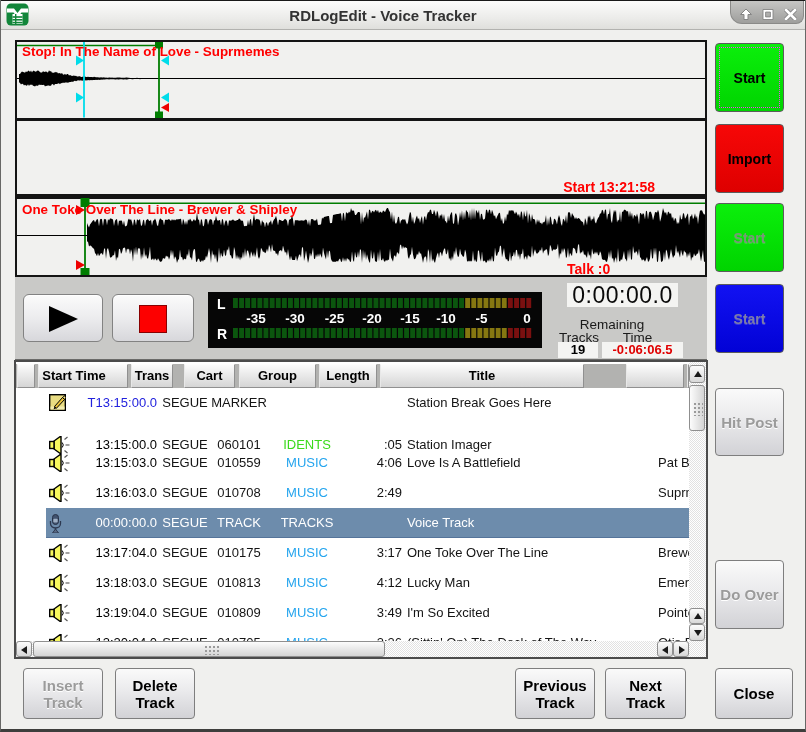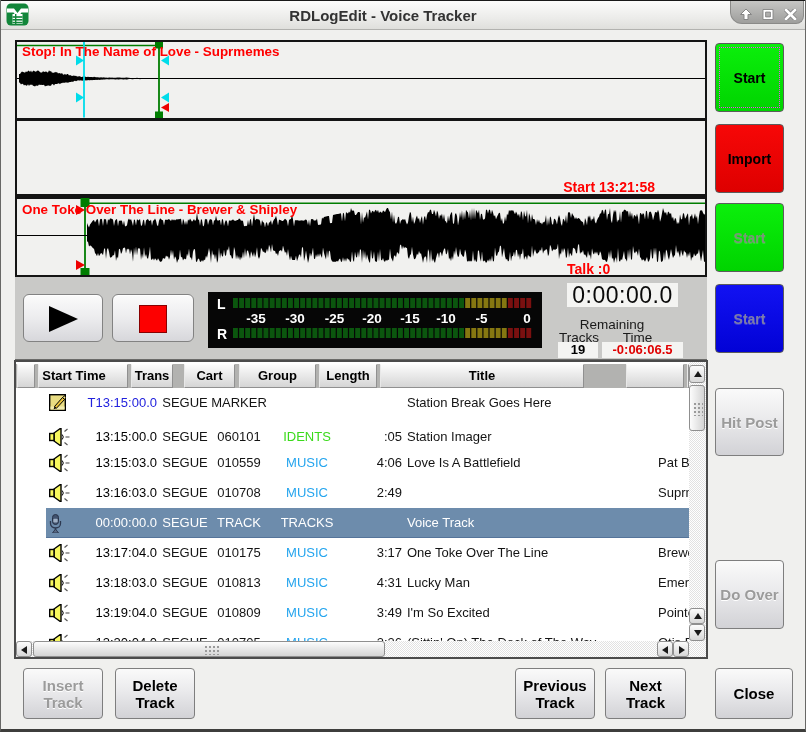--- a/index.html
+++ b/index.html
@@ -259,21 +259,21 @@
             <rect x="1.5" y="12.5" width="14" height="3" fill="#f2ecae"></rect>
             <polygon points="5.5,12.5 13.5,3.5 15.5,5.5 7.5,14.2" fill="#e8c23c" stroke="#000" stroke-width="1"></polygon>
             <polygon points="13.5,3.5 15.8,1.8 17,3.2 15.5,5.5" fill="#f6e27a" stroke="#000" stroke-width="1"></polygon>
             <polygon points="5.5,12.5 7.5,14.2 4.6,15.3" fill="#000"></polygon>
           </svg></span>
 <span class="ct" style="color:#2222dd">T13:15:00.0</span>
 <span class="ctr" style="color:#141414">SEGUE</span>
 <span class="cca" style="color:#141414">MARKER</span>
 <span class="cti" style="color:#141414">Station Break Goes Here</span>
 </div>
-<div class="row" style="top:34px">
+<div class="row" style="top:42px">
 <span class="cic"><svg width="22" height="18" viewBox="0 0 22 18">
             <polygon points="12,0 12,18 5,13 5,5" fill="#f8f85e" stroke="#000" stroke-width="1.4"></polygon>
             <rect x="0.7" y="5.5" width="4.3" height="7" fill="#f8f85e" stroke="#000" stroke-width="1.4"></rect>
             <path d="M13.2,6.5 Q15.4,9 13.2,11.5" fill="none" stroke="#000" stroke-width="1"></path>
             <line x1="15.5" y1="3.5" x2="18.5" y2="1" stroke="#555" stroke-width="1.1"></line>
             <line x1="16.5" y1="9" x2="20.5" y2="9" stroke="#555" stroke-width="1.1"></line>
             <line x1="15.5" y1="14.5" x2="18.5" y2="17" stroke="#555" stroke-width="1.1"></line>
           </svg></span>
 <span class="ct" style="color:#000">13:15:00.0</span>
 <span class="ctr" style="color:#141414">SEGUE</span>
@@ -352,21 +352,21 @@
             <rect x="0.7" y="5.5" width="4.3" height="7" fill="#f8f85e" stroke="#000" stroke-width="1.4"></rect>
             <path d="M13.2,6.5 Q15.4,9 13.2,11.5" fill="none" stroke="#000" stroke-width="1"></path>
             <line x1="15.5" y1="3.5" x2="18.5" y2="1" stroke="#555" stroke-width="1.1"></line>
             <line x1="16.5" y1="9" x2="20.5" y2="9" stroke="#555" stroke-width="1.1"></line>
             <line x1="15.5" y1="14.5" x2="18.5" y2="17" stroke="#555" stroke-width="1.1"></line>
           </svg></span>
 <span class="ct" style="color:#000">13:18:03.0</span>
 <span class="ctr" style="color:#141414">SEGUE</span>
 <span class="cca" style="color:#141414">010813</span>
 <span class="cg" style="color:#25a5ee">MUSIC</span>
-<span class="cl" style="color:#141414">4:31</span>
+<span class="cl" style="color:#141414">4:12</span>
 <span class="cti" style="color:#141414">Lucky Man</span>
 <span class="car" style="color:#141414">Emerson, Lake &amp; Palmer</span>
 </div>
 <div class="row" style="top:210px">
 <span class="cic"><svg width="22" height="18" viewBox="0 0 22 18">
             <polygon points="12,0 12,18 5,13 5,5" fill="#f8f85e" stroke="#000" stroke-width="1.4"></polygon>
             <rect x="0.7" y="5.5" width="4.3" height="7" fill="#f8f85e" stroke="#000" stroke-width="1.4"></rect>
             <path d="M13.2,6.5 Q15.4,9 13.2,11.5" fill="none" stroke="#000" stroke-width="1"></path>
             <line x1="15.5" y1="3.5" x2="18.5" y2="1" stroke="#555" stroke-width="1.1"></line>
             <line x1="16.5" y1="9" x2="20.5" y2="9" stroke="#555" stroke-width="1.1"></line>

